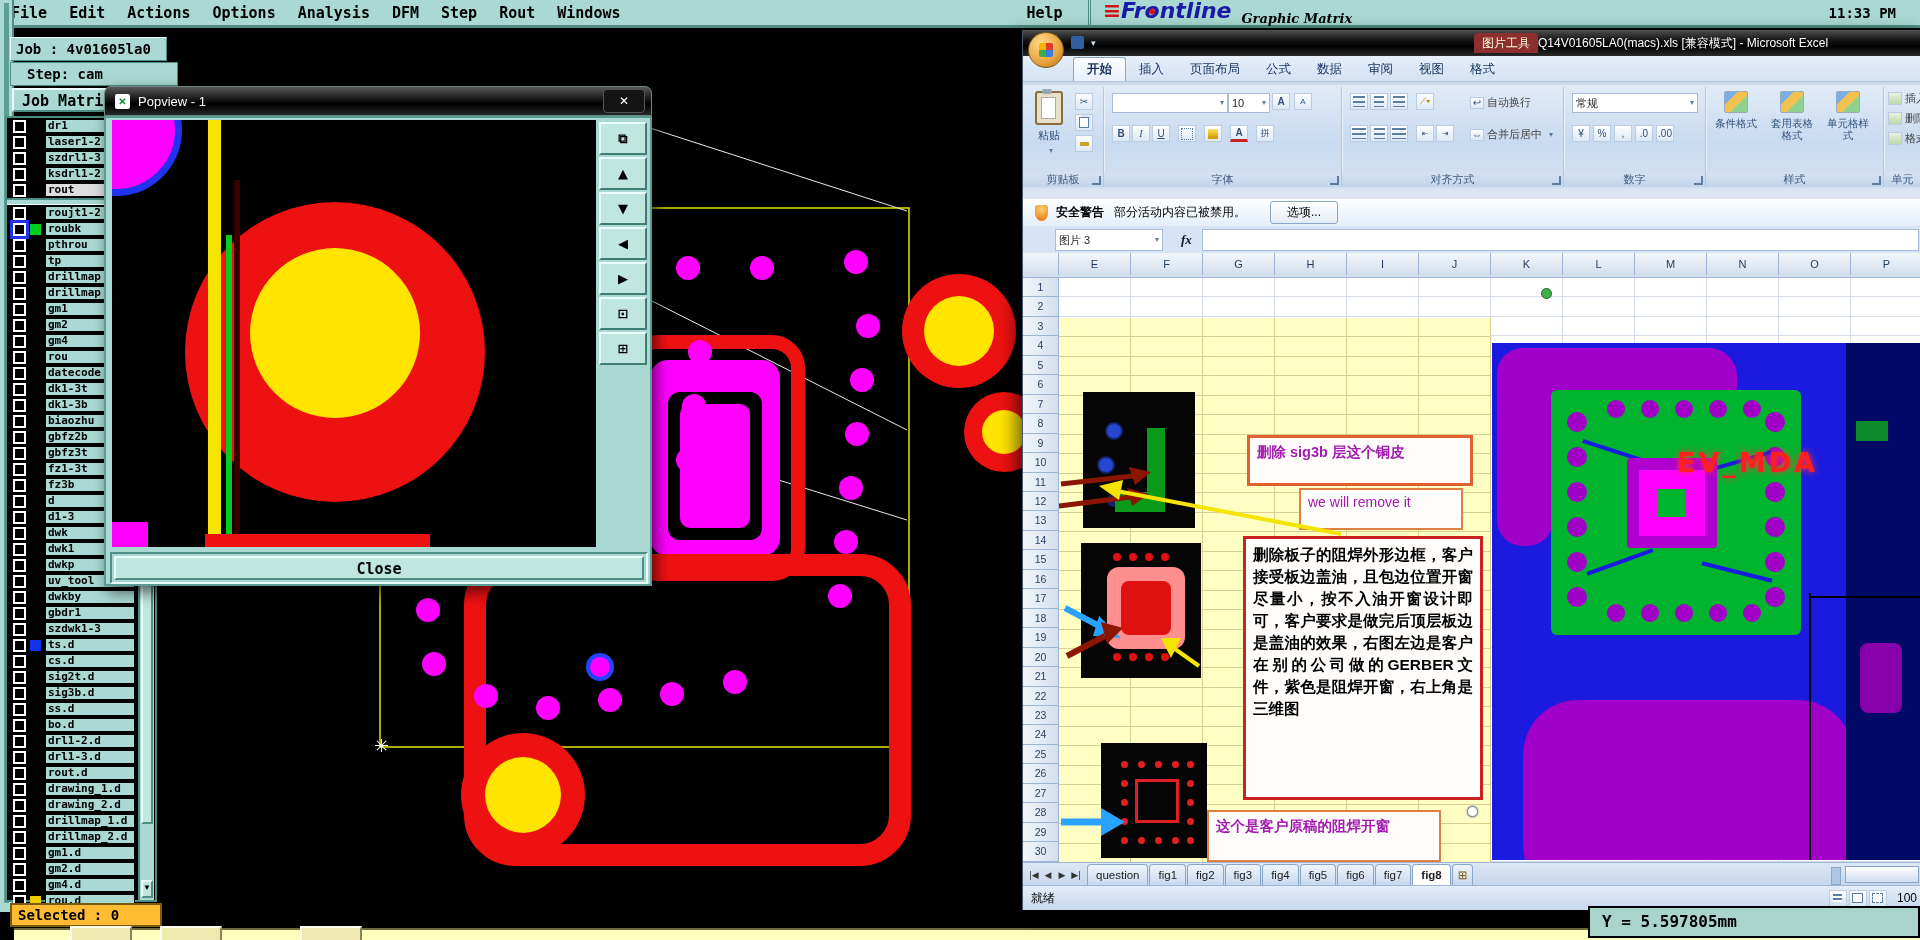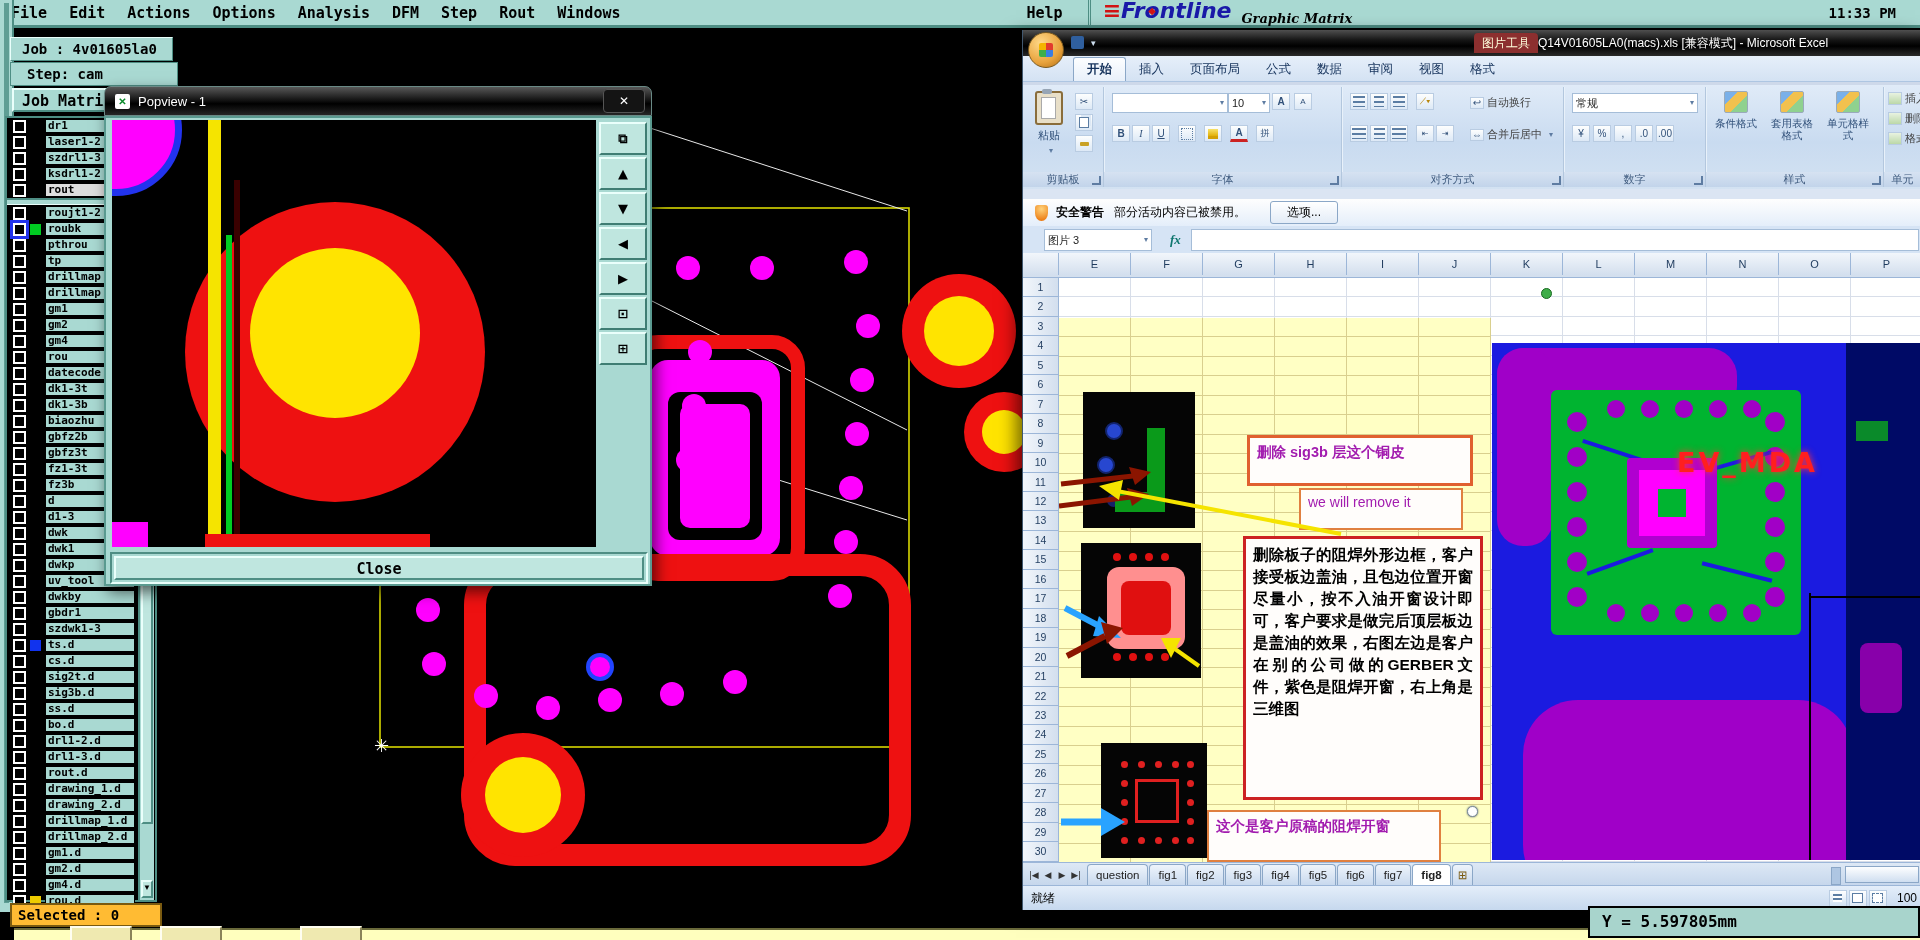--- a/index.html
+++ b/index.html
@@ -134,21 +134,21 @@
       <span class="brandname"><span class="brandpre">≡</span><span>Fr</span><span class="brand-o">o<i>◆</i></span><span>ntline</span></span>
       <span class="brandsub fl">Graphic Matrix</span>
     </div>
     <span class="clock fl">11:33 PM</span>
   </div>
 
   <div class="abs teal" style="left:0;top:28;width:14px;height:912px;border-right:2px solid #4e8e84;box-sizing:border-box">
     <div style="margin:3px auto;width:5px;height:900px;background:#5e9e94"></div>
   </div>
 
-  <div class="abs teal bevel fl" style="left:10px;top:37px;width:150px;height:22px;font-size:14px;line-height:22px;padding-left:11px;border-width:1px;border-style:solid;border-color:#eafffb #4e8e84 #4e8e84 #eafffb">Job : 4v01605la0</div>
+  <div class="abs teal bevel fl" style="left:10px;top:37px;width:150px;height:22px;font-size:14px;line-height:22px;padding-left:5px;border-width:1px;border-style:solid;border-color:#eafffb #4e8e84 #4e8e84 #eafffb">Job : 4v01605la0</div>
   <div class="abs teal fl" style="left:10px;top:62px;width:150px;height:22px;font-size:14px;line-height:22px;padding-left:16px;border:1px solid #4e8e84">Step: cam</div>
   <div class="abs teal bevel fl" style="left:12px;top:88px;width:148px;height:24px;font-size:15px;line-height:22px;text-align:left;padding-left:8px;box-sizing:border-box">Job Matrix</div>
 
   <div class="abs" style="left:5px;top:116px;width:152px;height:786px;background:#000;border:2px solid #4e8e84;box-sizing:border-box">
     <div>
 
         <div class="lrow">
           <span class="chk"></span>
           <span class="chip"></span>
           <span class="lname">dr1</span>
@@ -691,25 +691,25 @@
   <div class="abs" style="left:0;top:159px;width:898px;height:10px;background:#dbe5f3"></div>
 
   <div class="abs" style="left:0;top:169px;width:898px;height:27px;background:linear-gradient(#fefefe,#e4eefa);border-bottom:1px solid #aec6e2;display:flex;align-items:center;font-size:12px">
     <span style="margin:0 8px 0 12px;width:13px;height:16px;background:radial-gradient(circle at 50% 25%,#ffd27a,#e86c00);border-radius:3px 3px 50% 50%"></span>
     <b>安全警告</b>
     <span style="margin-left:10px">部分活动内容已被禁用。</span>
     <span style="margin-left:24px;padding:2px 16px;background:linear-gradient(#fff,#e3ecf7);border:1px solid #8ba7c7;border-radius:3px">选项...</span>
   </div>
 
   <div class="abs" style="left:0;top:196px;width:898px;height:27px;background:#d6e4f5;display:flex;align-items:center">
-    <span class="combo" style="margin-left:21px;width:100px;height:20px">
+    <span class="combo" style="margin-left:32px;width:100px;height:20px">
         <span>图片 3</span>
         <span class="car">▾</span>
       </span>
-    <span style="font:italic bold 13px 'Liberation Serif',serif;color:#0f766e;margin:0 10px 0 18px">fx</span>
+    <span style="font:italic bold 13px 'Liberation Serif',serif;color:#0f172a;margin:0 10px 0 18px">fx</span>
     <span style="flex:1;height:20px;background:#fff;border:1px solid #a5bdd8;margin-right:2px"></span>
   </div>
 
   <div class="abs" style="left:0;top:223px;width:898px;height:25px;display:flex;background:#d3dfee;border-bottom:1px solid #9cb6d8;box-sizing:border-box">
     <span style="width:36px;height:22px;flex:0 0 auto;background:linear-gradient(#f2f6fb,#d3dfee);border-right:1px solid #9cb6d8;box-sizing:border-box"></span>
     <div style="display:flex">
 
     <span class="colh">E</span>
         <span class="colh">F</span>
         <span class="colh">G</span>

